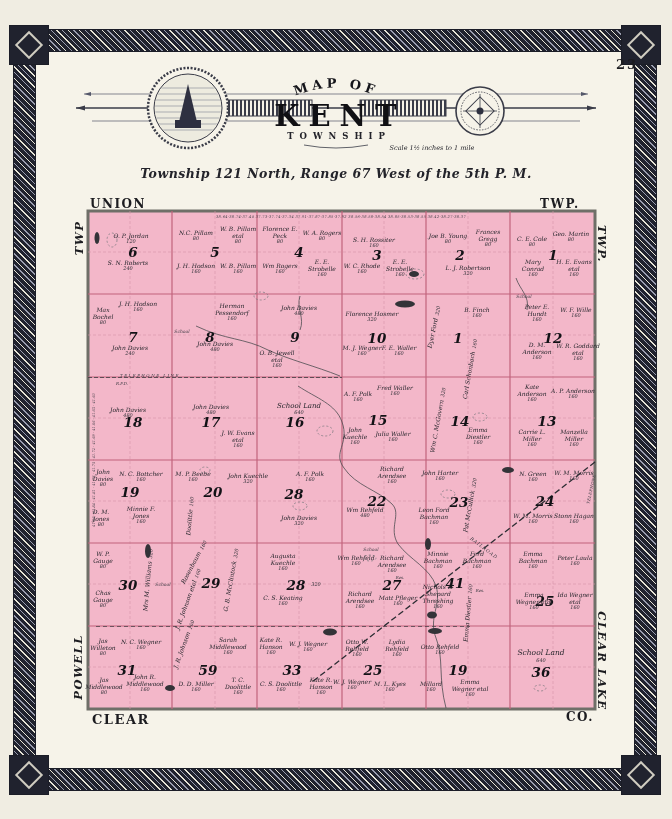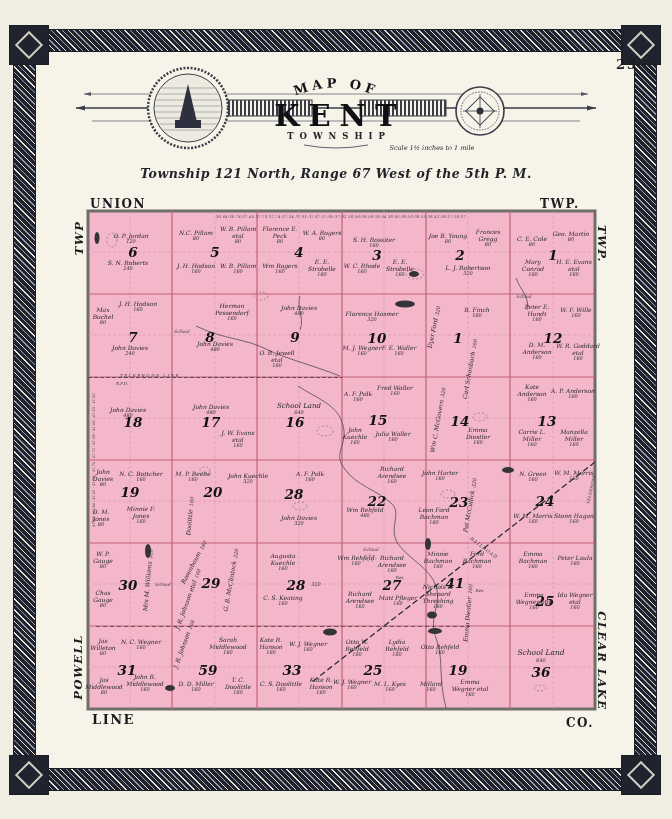--- a/index.html
+++ b/index.html
@@ -342,16 +342,16 @@
       <div class="feat" style="font-size: 3.6px; letter-spacing: 0.3px; width: 500px; white-space: normal; text-align: center; transform: translate(-50%, -50%); left: 341px; top: 217px;">38.64·38.74·37.40    37.73·37.74·37.34    37.91·37.87·37.85·37.92    38.56·38.58·38.54    38.85·38.53·38.55    38.42·38.27·38.37</div>
       <div class="feat" style="font-size: 3.6px; width: 480px; white-space: normal; text-align: center; transform: translate(-50%, -50%) rotate(-90deg); left: 94px; top: 460px;">41.86 · 41.84 · 41.81 · 41.78 · 41.75 · 41.72 · 41.69 · 41.66 · 41.63 · 41.60</div>
     </div>
 
   <div class="hmargin" style="left:90px;top:197px;">UNION</div>
   <div class="hmargin" style="left:540px;top:197px;">TWP.</div>
   <div class="vlabel" style="left:79px;top:238px;">TWP</div>
   <div class="vlabel down" style="left:602px;top:244px;">TWP.</div>
   <div class="vlabel" style="left:78px;top:667px;">POWELL</div>
   <div class="vlabel down" style="left:602px;top:661px;">CLEAR LAKE</div>
-  <div class="hmargin" style="left:92px;top:712px;font-size:13px;">LINE</div>
-  <div class="hmargin" style="left:566px;top:710px;margin-top:6px;">CO.</div>
+  <div class="hmargin" style="left:92px;top:712px;font-size:13px;">CLEAR</div>
+  <div class="hmargin" style="left:566px;top:710px;">CO.</div>
 
 </div>
 
 </body></html>

